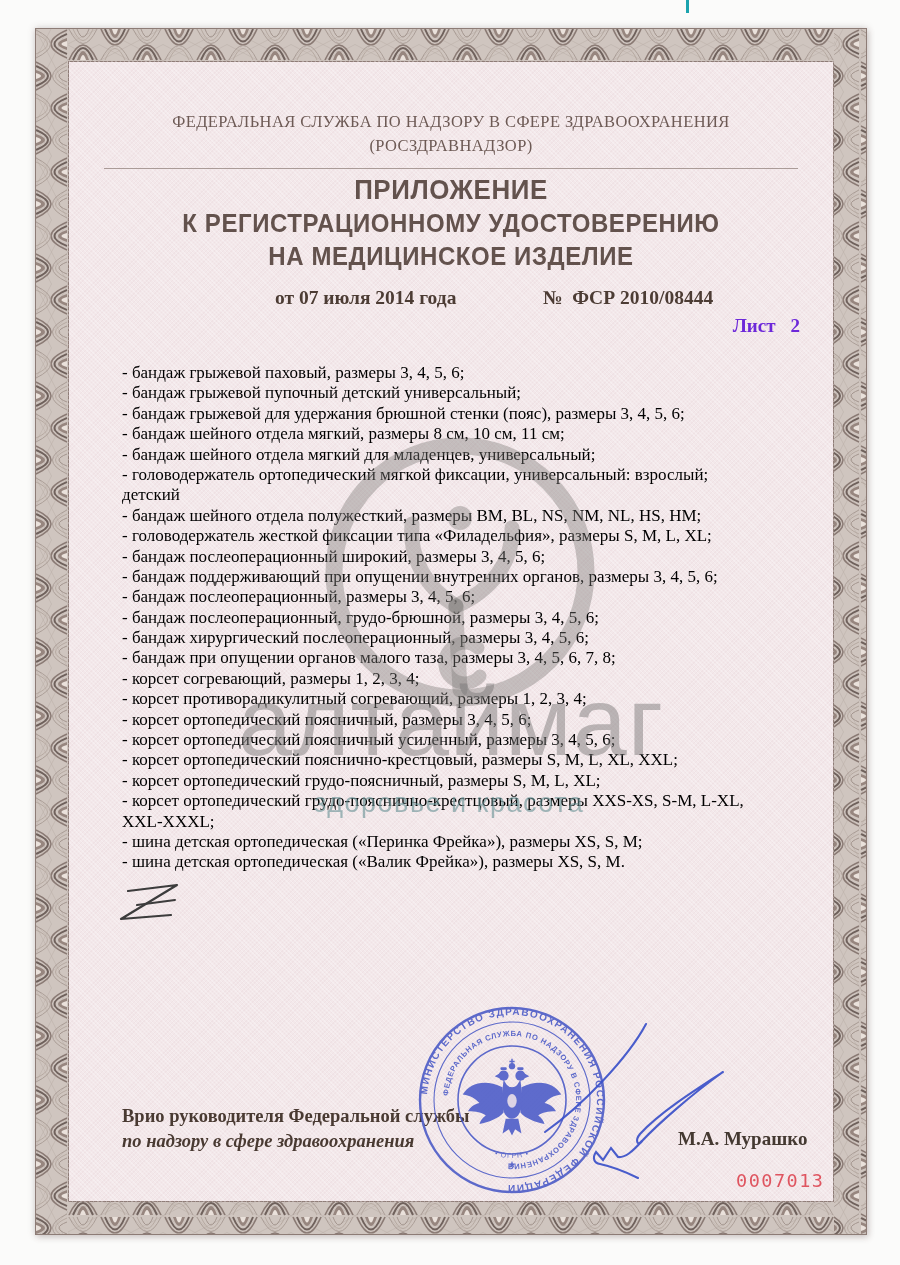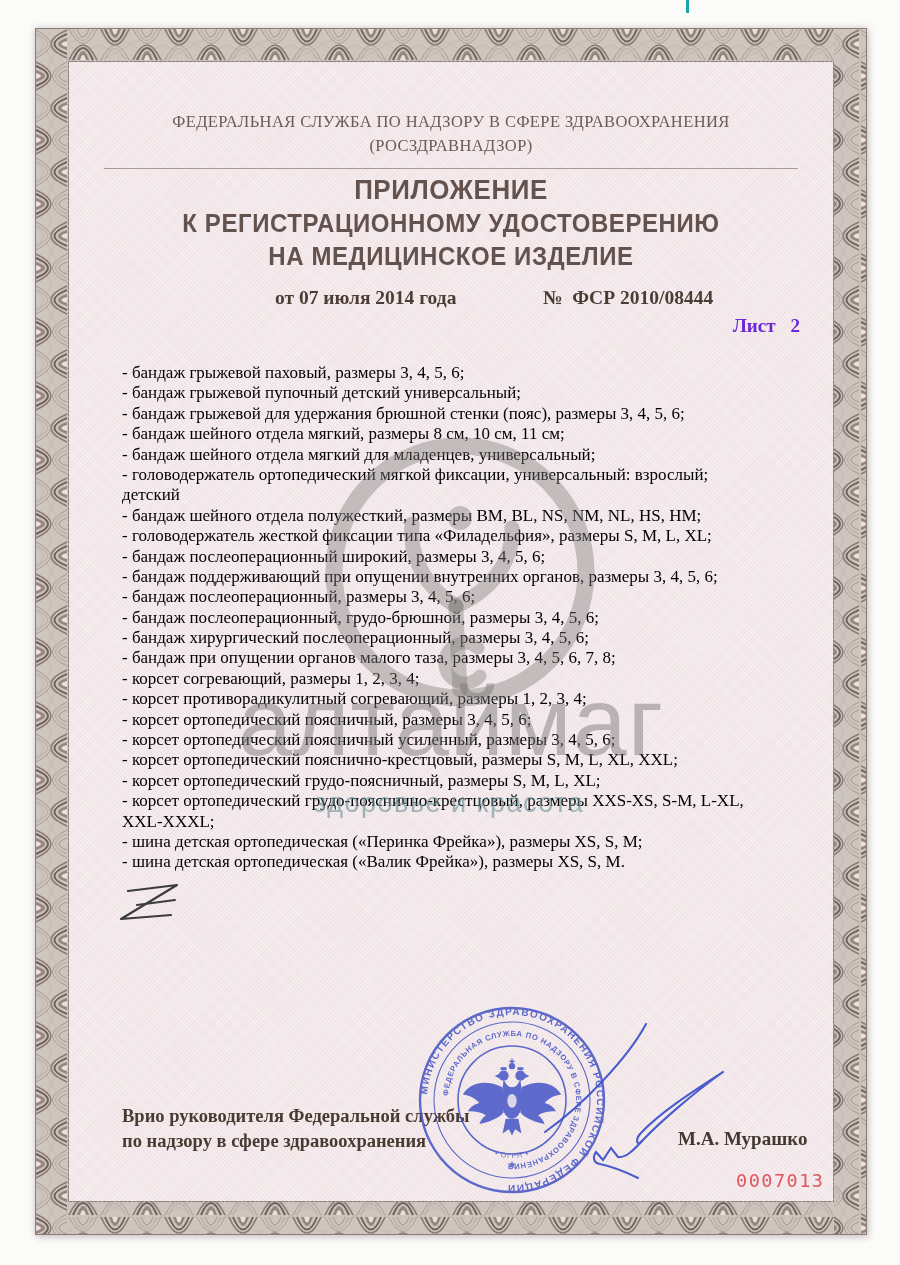--- a/index.html
+++ b/index.html
@@ -30,21 +30,21 @@
          color:#63524d;letter-spacing:.6px;transform:scaleX(.96);white-space:pre;}
   .t1{top:114px;font-size:27px;}
   .t2{top:148px;font-size:25px;}
   .t3{top:181px;font-size:25px;}
   .datebit{font-size:19.5px;font-weight:bold;color:#4c3c34;white-space:pre;margin-left:37px;}
   .sheet{top:254px;right:34px;font-size:19px;font-weight:bold;color:#6d28d9;}
   .sheet .num{margin-left:15px;}
   .items{left:54px;top:302px;right:4px;color:#000000;}
   .items .line{height:20.4px;line-height:20.4px;font-size:17px;white-space:pre;}
   .f1{left:54px;top:1045px;font-size:18.5px;font-weight:bold;color:#493a32;white-space:pre;}
-  .f2{left:54px;top:1070px;font-size:18.5px;font-weight:bold;color:#493a32;white-space:pre;}
+  .f2{left:54px;top:1070px;font-size:18.5px;font-weight:bold;color:#493a32;white-space:pre;font-style:italic;}
   .fname{left:610px;top:1067px;font-size:19px;font-weight:bold;color:#443931;white-space:pre;}
   .formnum{left:668px;top:1109px;font-family:"DejaVu Sans Mono",monospace;font-size:18.5px;
            letter-spacing:1.5px;color:#df5560;white-space:pre;}
   .wm-brand{left:170px;top:612px;font-family:"Liberation Sans",sans-serif;font-weight:normal;
             font-size:97px;line-height:1;color:rgba(122,120,120,.48);letter-spacing:1px;white-space:pre;}
   .wm-tag{left:246px;top:727px;font-family:"Liberation Sans",sans-serif;font-size:27px;
           letter-spacing:1.5px;color:rgba(104,146,149,.62);white-space:pre;}
 </style>
 </head>
 <body>

